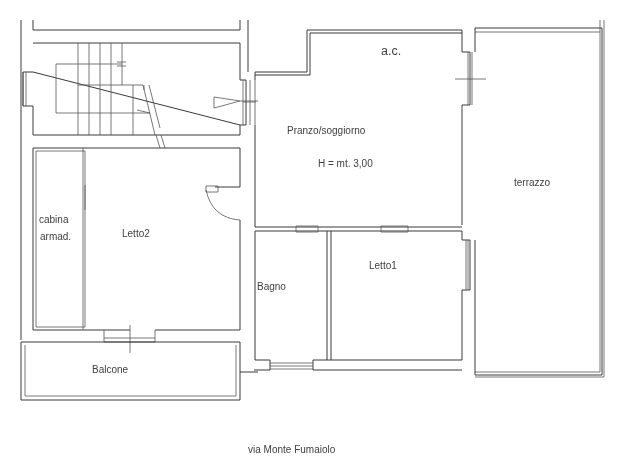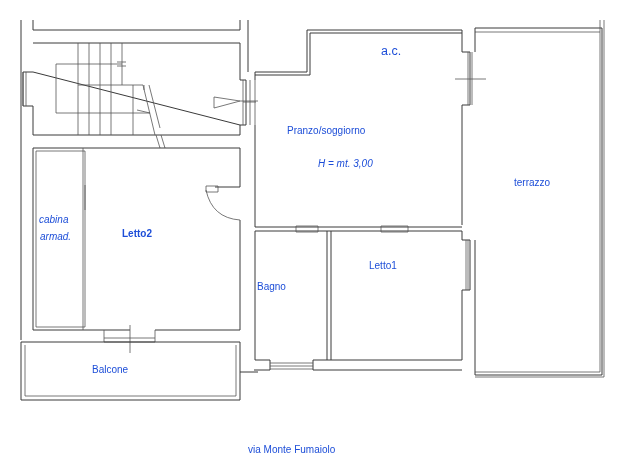--- a/index.html
+++ b/index.html
@@ -1,23 +1,23 @@
 <!DOCTYPE html>
 <html><head>
 <meta charset="utf-8">
 <style>
   html, body { margin: 0; padding: 0; background: #ffffff; }
   body { width: 633px; height: 475px; overflow: hidden; position: relative; font-family: "Liberation Sans", sans-serif; }
   #plan { position: absolute; left: 0; top: 0; width: 633px; height: 475px; }
   .wall { fill: none; stroke: #3a3a3a; stroke-width: 1; }
   .thin { fill: none; stroke: #555; stroke-width: 0.8; }
-  .label { position: absolute; color: #1d4ed8; white-space: nowrap; }
+  .label { position: absolute; color: #404040; white-space: nowrap; }
   .l13 { font-size: 10px; }
   .l12 { font-size: 12.5px; }
-  .l10 { font-size: 10px; font-style: italic; }
+  .l10 { font-size: 10px; }
 </style>
 </head>
 <body>
 
 <svg id="plan" viewBox="0 0 633 475" xmlns="http://www.w3.org/2000/svg">
 
   <g>
     <path class="wall" d="M21 20 V340"></path>
     <path class="wall" d="M33 20 V30 H240 V20"></path>
     <path class="wall" d="M248 20 V72"></path>
@@ -91,17 +91,17 @@
     <path class="wall" d="M475 28 V52"></path>
   </g>
 </svg>
 
 <span class="label l12" style="left:381px;top:44px;">a.c.</span>
 <span class="label l13" style="left:287px;top:125px;">Pranzo/soggiorno</span>
 <span class="label l10" style="left:318px;top:158px;">H = mt. 3,00</span>
 <span class="label l13" style="left:514px;top:177px;">terrazzo</span>
 <span class="label l10" style="left:39px;top:214px;text-align:right;">cabina</span>
 <span class="label l10" style="left:40px;top:231px;text-align:right;">armad.</span>
-<span class="label l13" style="left:122px;top:228px;font-weight:bold;">Letto2</span>
+<span class="label l13" style="left:122px;top:228px;">Letto2</span>
 <span class="label l13" style="left:257px;top:281px;">Bagno</span>
 <span class="label l13" style="left:369px;top:260px;">Letto1</span>
 <span class="label l13" style="left:92px;top:364px;">Balcone</span>
 <span class="label l13" style="left:248px;top:444px;">via Monte Fumaiolo</span>
 
 </body></html>

